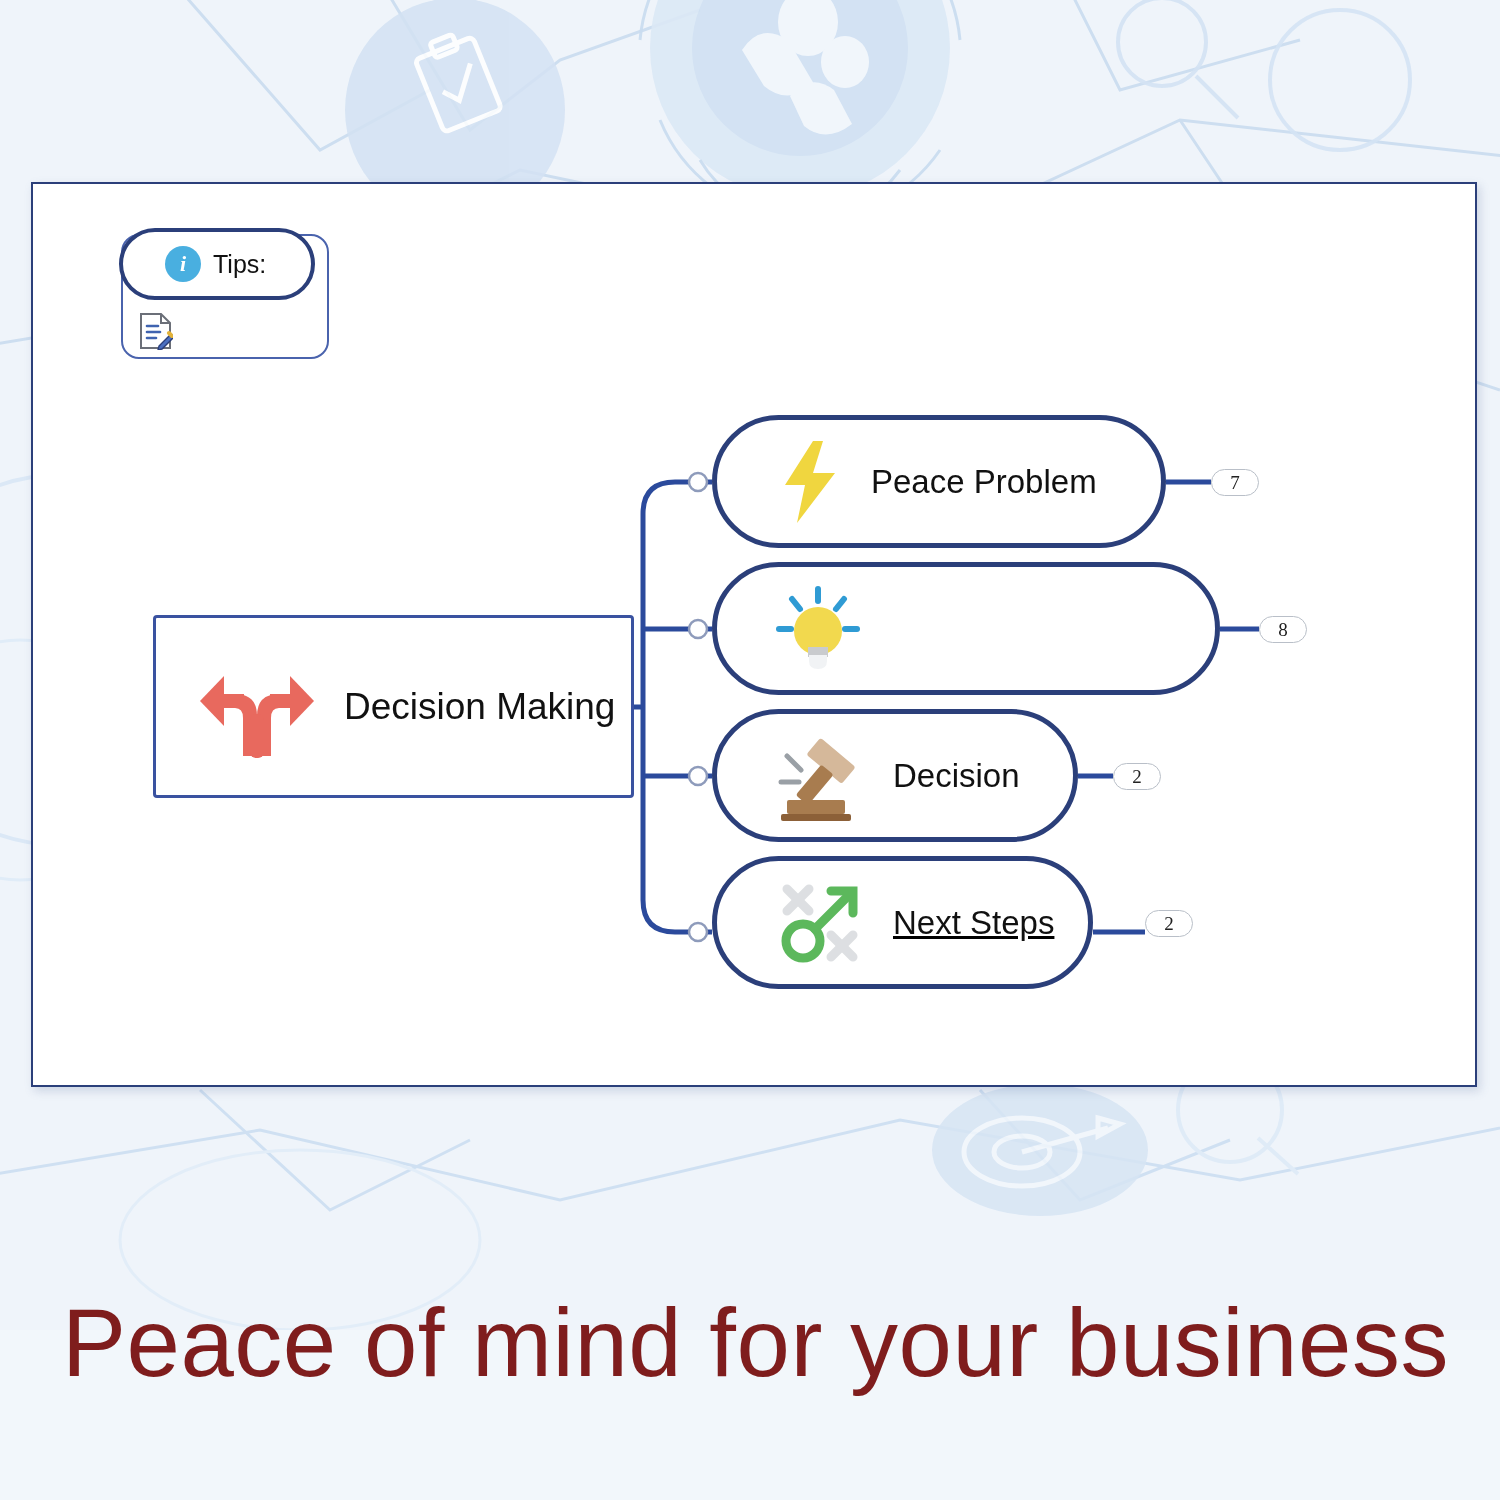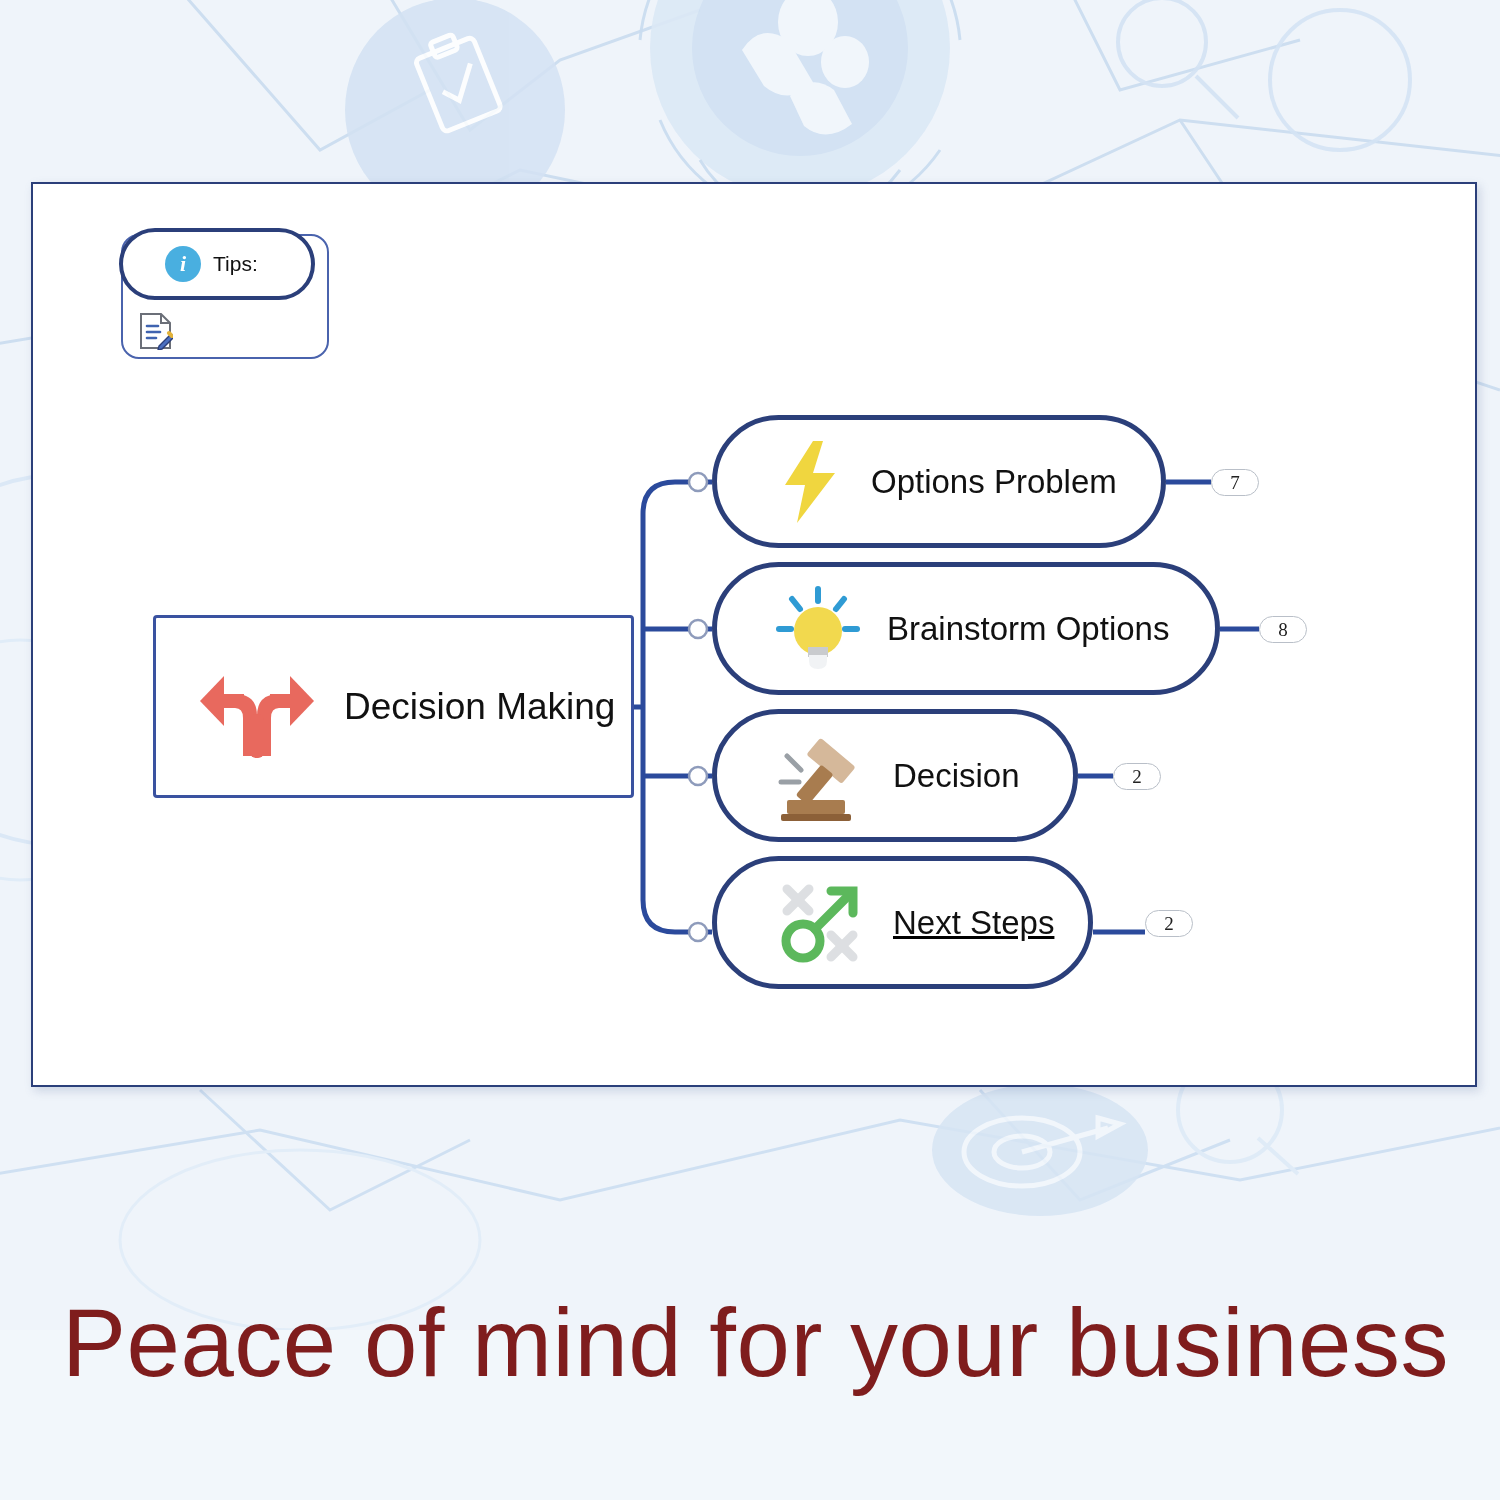--- a/index.html
+++ b/index.html
@@ -53,21 +53,21 @@
   .info-icon{
     width:36px;height:36px;border-radius:50%;
     background:#49afe0;
     color:#fff;
     display:flex;align-items:center;justify-content:center;
     font-size:22px;font-style:italic;font-weight:bold;
     font-family:"Liberation Serif", serif;
     flex:0 0 auto;
   }
   #tips-label{
-    font-size:21px;color:#111;white-space:nowrap;
+    font-size:25px;color:#111;white-space:nowrap;
   }
   #tips-note{
     position:absolute;left:16px;top:76px;
     width:34px;height:38px;
   }
 
   
   #central-node{
     position:absolute;
     left:120px;top:431px;
@@ -281,37 +281,36 @@
         <rect x="72" y="42" width="22" height="14"></rect>
       </g>
     </svg>
     <span id="central-label">Decision Making</span>
   </div>
 
   <div class="branch" id="node-define">
     <svg class="branch-icon" width="70" height="86" viewBox="0 0 70 86" xmlns="http://www.w3.org/2000/svg">
       <path d="M38 2 L10 46 H30 L22 84 L60 34 H38 L48 2 Z" fill="#f0d63f"></path>
     </svg>
-    <span class="branch-label">Options Problem</span>
+    <span class="branch-label">Peace Problem</span>
   </div>
 
   <div class="branch" id="node-brainstorm">
     <svg class="branch-icon" width="86" height="88" viewBox="0 0 86 88" xmlns="http://www.w3.org/2000/svg">
       <g stroke="#2f9bd4" stroke-width="6" stroke-linecap="round">
         <path d="M43 4 v12"></path>
         <path d="M17 14 l8 10"></path>
         <path d="M69 14 l-8 10"></path>
         <path d="M4 44 h12"></path>
         <path d="M82 44 h-12"></path>
       </g>
       <circle cx="43" cy="46" r="24" fill="#f2d94e"></circle>
       <rect x="33" y="62" width="20" height="10" fill="#c9cbce"></rect>
       <path d="M34 70 h18 v6 q0 8 -9 8 t-9 -8 z" fill="#f1f3f5"></path>
     </svg>
-    <span class="branch-label">Brainstorm Options</span>
   </div>
 
   <div class="branch" id="node-decision">
     <svg class="branch-icon" width="92" height="92" viewBox="0 0 92 92" xmlns="http://www.w3.org/2000/svg">
       <g stroke="#9aa0a6" stroke-width="5" stroke-linecap="round">
         <path d="M12 26 l14 14"></path>
         <path d="M6 52 h18"></path>
       </g>
       <g transform="rotate(40 52 34)">
         <rect x="30" y="18" width="46" height="22" rx="3" fill="#d5b89a"></rect>

